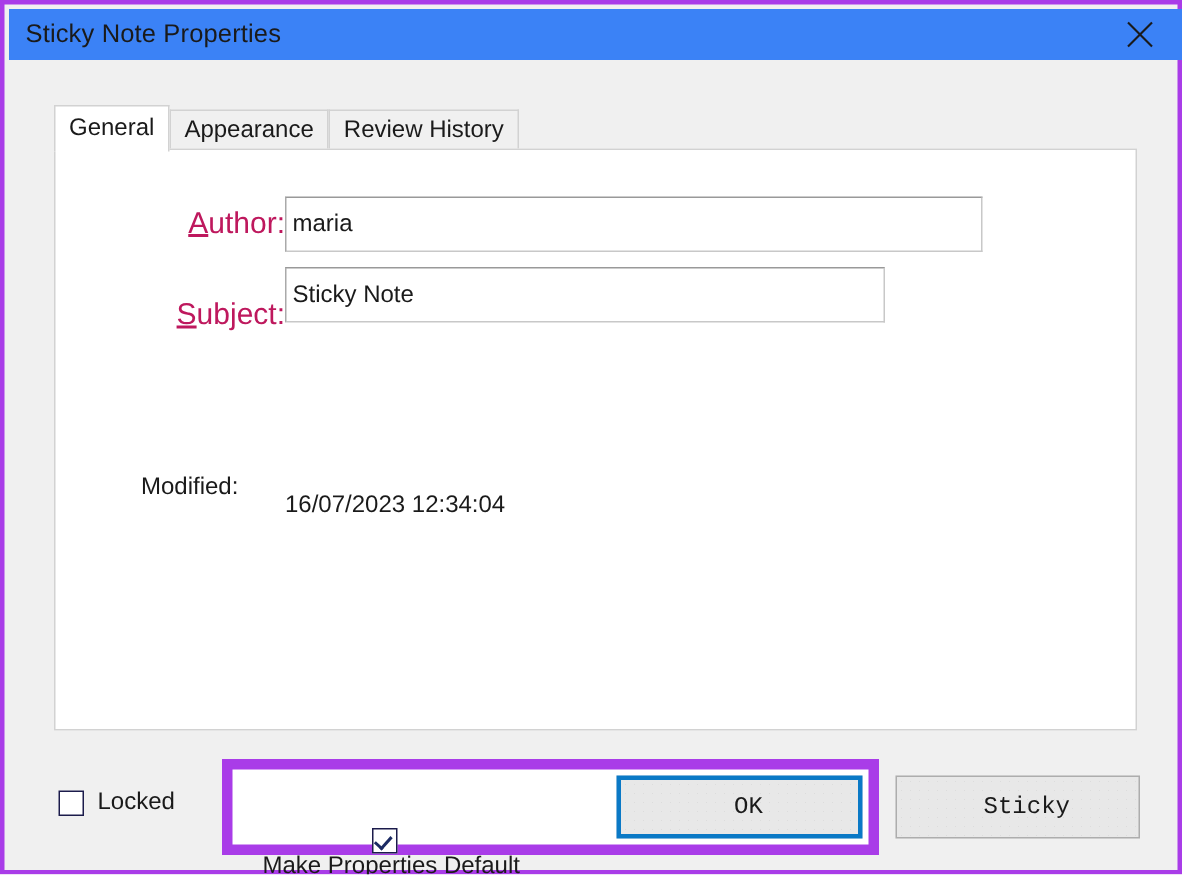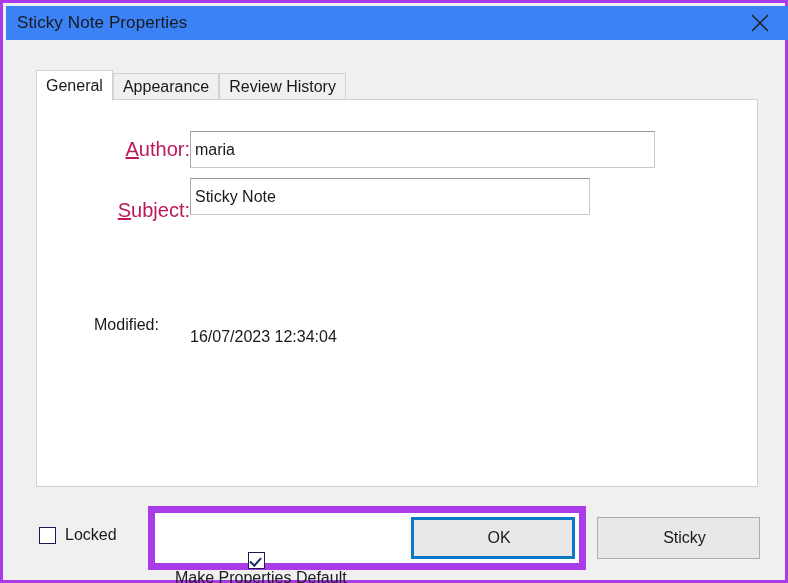--- a/index.html
+++ b/index.html
@@ -191,21 +191,21 @@
     border: 7px solid #a93ce8;
     background: #ffffff;
   }
 
   
   .push-btn {
     position: absolute;
     box-sizing: border-box;
     background: #e8e8e8;
     border: 1px solid #adadad;
-    font-family: Liberation Sans, sans-serif;
+    font-family: Liberation Mono, monospace;
     font-size: 16px;
     color: #1a1a1a;
     display: flex;
     align-items: center;
     justify-content: center;
     cursor: default;
     background-image: radial-gradient(#dcdcdc 0.6px, transparent 0.6px);
     background-size: 6px 6px;
     padding-left: 12px;
   }

